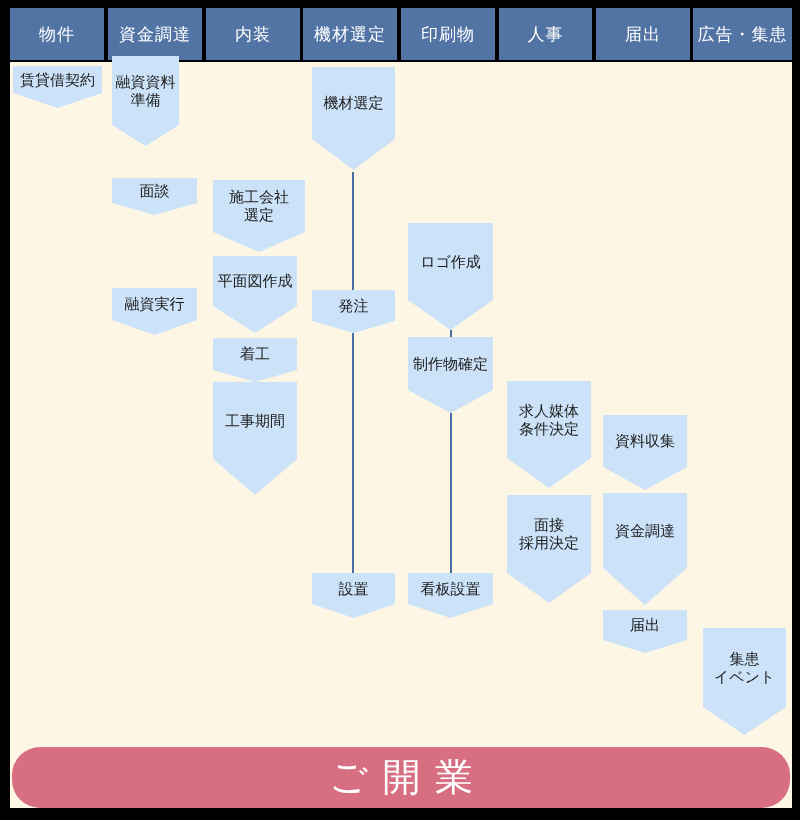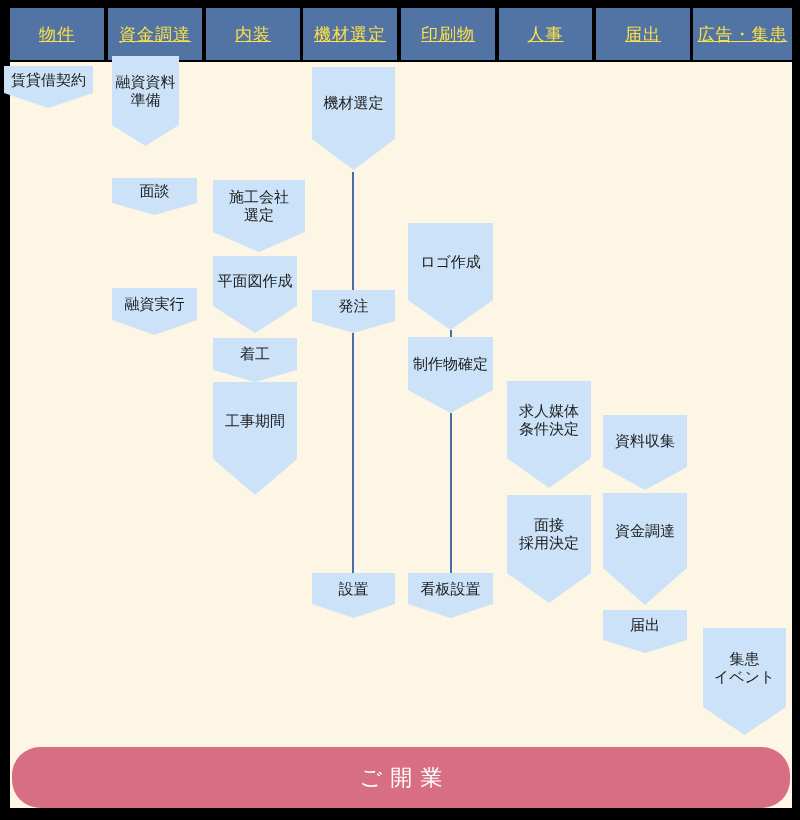--- a/index.html
+++ b/index.html
@@ -11,25 +11,24 @@
     overflow:hidden;
   }
   .stage{position:absolute;left:0;top:0;width:800px;height:820px;}
   .cream{
     position:absolute;left:10px;top:62px;width:782px;height:746px;
     background:#FDF6E4;
   }
   .hbox{
     position:absolute;top:8px;height:52px;
     background:#5274A5;
-    color:#fde047;
+    color:#ffffff;
     display:flex;align-items:center;justify-content:center;
     font-size:17px;
     letter-spacing:1px;
-    text-decoration:underline;
   }
   .node{
     position:absolute;
     background:#CBE2F8;
     clip-path:polygon(0 0,100% 0,100% calc(100% - var(--tip)),50% 100%,0 calc(100% - var(--tip)));
     display:flex;align-items:center;justify-content:center;
     text-align:center;
     padding-bottom:var(--tip);
     box-sizing:border-box;
     color:#1c1c1c;
@@ -40,21 +39,21 @@
   .vline{
     position:absolute;width:2px;
     background:#4A6DA5;
   }
   .footer-bar{
     position:absolute;left:12px;top:747px;width:778px;height:61px;
     background:#D86E81;
     border-radius:28px;
     display:flex;align-items:center;justify-content:center;
     color:#FFFFFF;
-    font-size:22px;
+    font-size:38px;
     letter-spacing:0.38em;
     text-indent:0.38em;
   }
 </style>
 </head>
 <body>
 
 <div class="stage">
 
   <div class="cream"></div>
@@ -66,21 +65,21 @@
   <div class="hbox" style="left:401px;width:94px">印刷物</div>
   <div class="hbox" style="left:499px;width:93px">人事</div>
   <div class="hbox" style="left:596px;width:94px">届出</div>
   <div class="hbox" style="left:693px;width:99px">広告・集患</div>
 
   <div class="vline" style="left:352px;top:172px;height:118px"></div>
   <div class="vline" style="left:352px;top:333px;height:240px"></div>
   <div class="vline" style="left:450px;top:330px;height:8px"></div>
   <div class="vline" style="left:450px;top:413px;height:160px"></div>
 
-  <div class="node" style="left:4px;top:66px;width:89px;height:42px;--tip:15px">賃貸借契約</div>
+  <div class="node" style="left:13px;top:66px;width:89px;height:42px;--tip:15px">賃貸借契約</div>
 
   <div class="node" style="left:112px;top:56px;width:67px;height:90px;--tip:21px">融資資料
 準備</div>
   <div class="node" style="left:112px;top:178px;width:85px;height:37px;--tip:12px">面談</div>
   <div class="node" style="left:112px;top:288px;width:85px;height:47px;--tip:15px">融資実行</div>
 
   <div class="node" style="left:213px;top:180px;width:92px;height:72px;--tip:20px">施工会社
 選定</div>
   <div class="node" style="left:213px;top:256px;width:84px;height:77px;--tip:27px">平面図作成</div>
   <div class="node" style="left:213px;top:338px;width:84px;height:44px;--tip:12px">着工</div>

